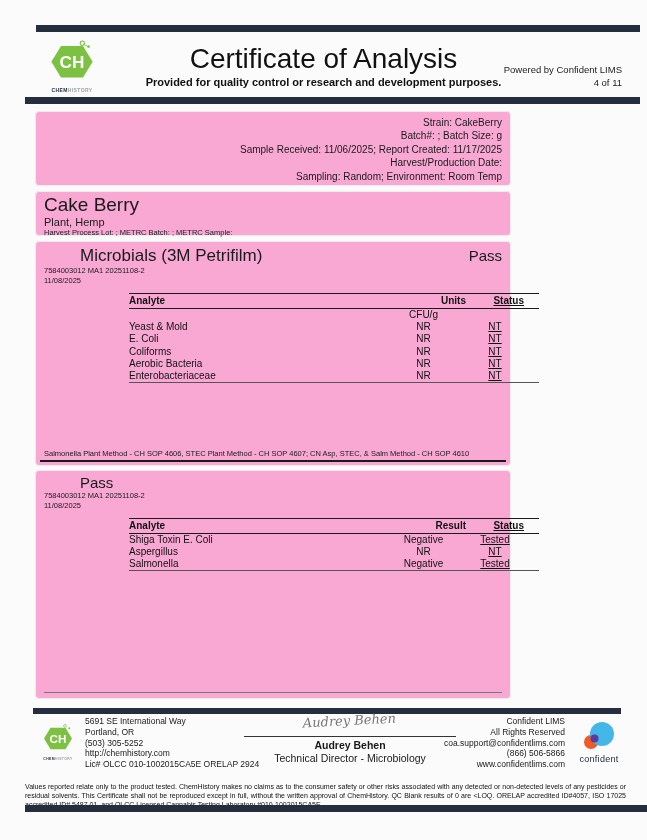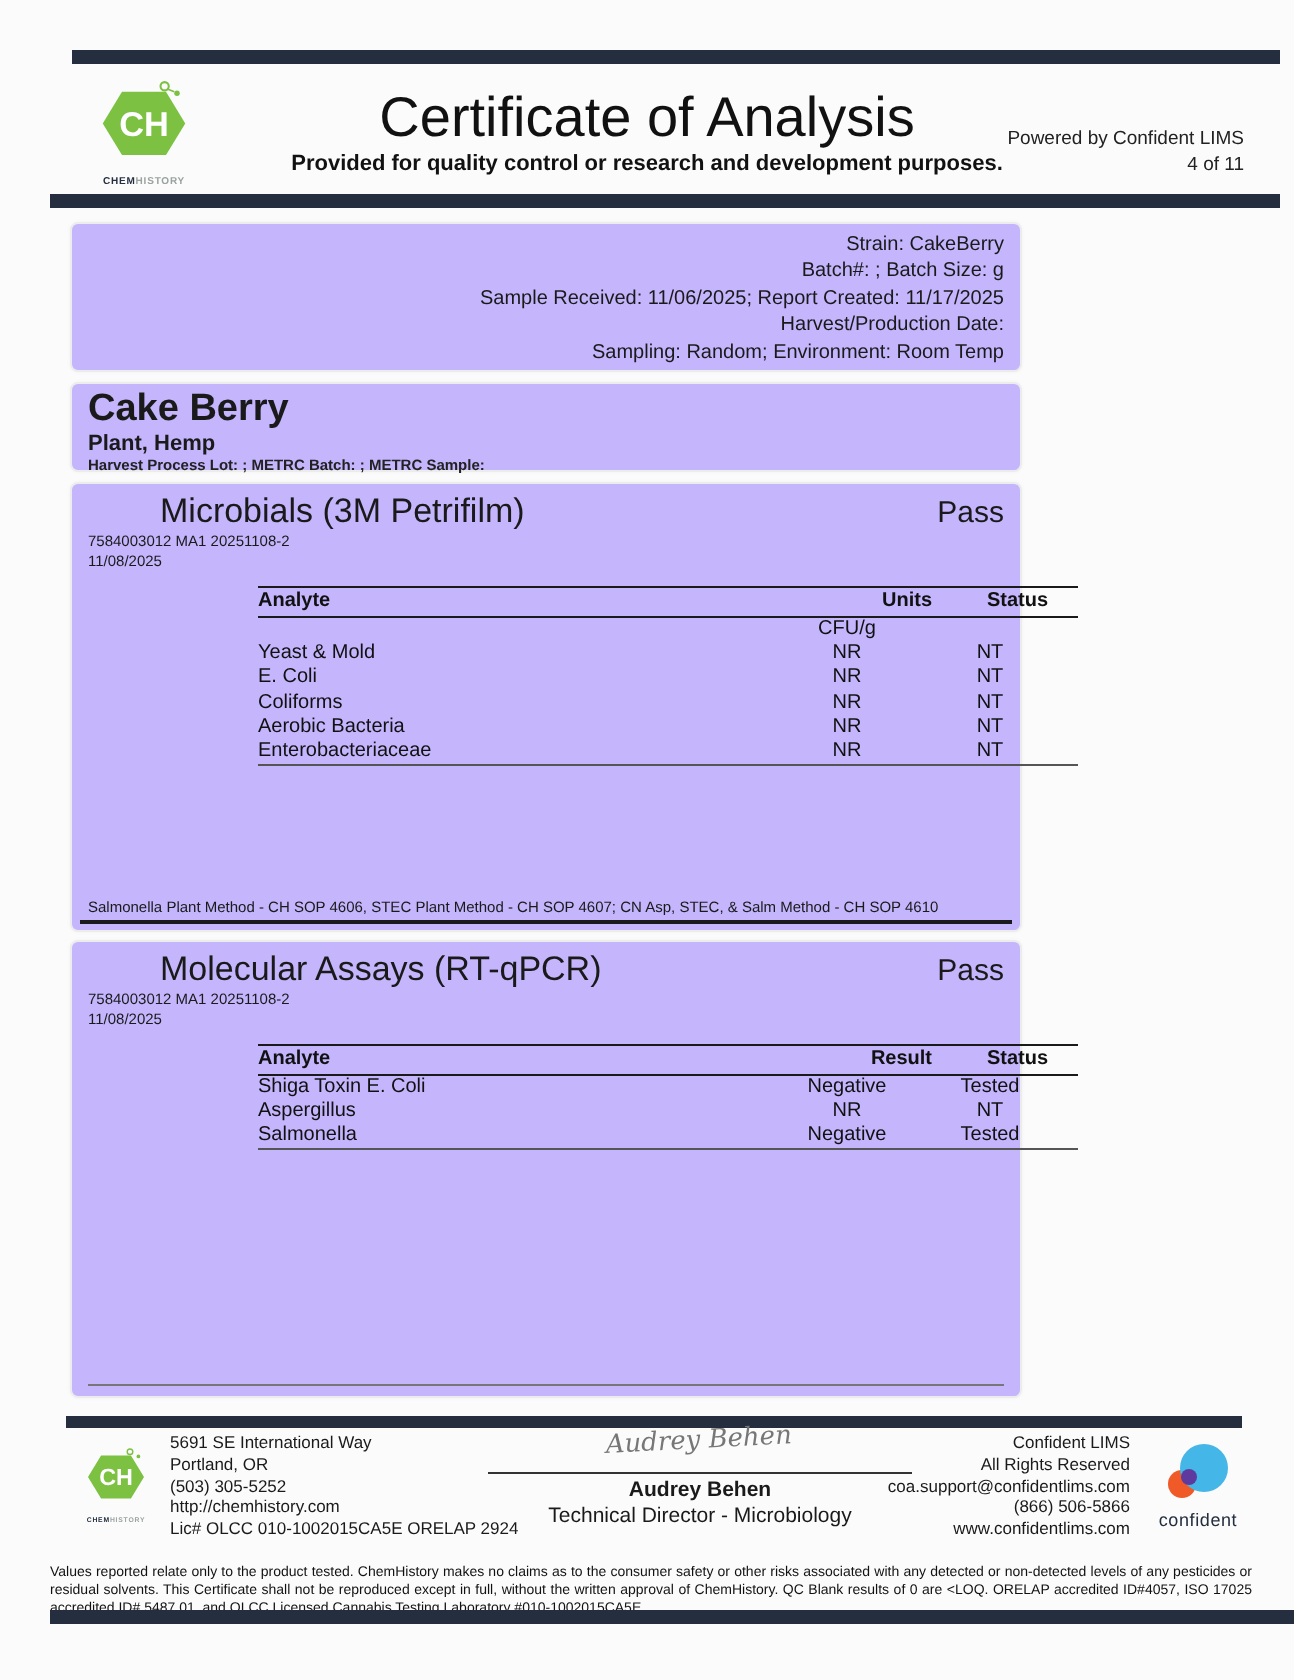--- a/index.html
+++ b/index.html
@@ -16,41 +16,41 @@
   .logo-main{left:44px;top:40px;width:56px;text-align:center;}
   .logo-brand{font-size:5px;letter-spacing:.4px;font-weight:bold;margin-top:1px;white-space:nowrap;}
   .logo-brand .b1{color:#242e3f;}
   .logo-brand .b2{color:#9aa3a0;}
   .title-block{left:0;top:43px;width:647px;text-align:center;}
   .doc-title{font-size:28px;line-height:31px;color:#111;}
   .doc-subtitle{font-size:11px;font-weight:bold;margin-top:2px;color:#111;}
   .powered{right:25px;top:63px;text-align:right;font-size:9.5px;line-height:13px;color:#222;}
   .midbar{left:25px;top:97px;width:615px;height:7px;}
   
-  .card{position:absolute;left:35px;width:476px;background:#c4b5fd;border:1px solid #ececec;border-radius:4px;box-sizing:border-box;box-shadow:0 0 2px rgba(0,0,0,.04);}
+  .card{position:absolute;left:35px;width:476px;background:#f9a8d4;border:1px solid #ececec;border-radius:4px;box-sizing:border-box;box-shadow:0 0 2px rgba(0,0,0,.04);}
   .card-info{top:111px;height:75px;padding:4px 8px;text-align:right;font-size:10px;line-height:13.4px;}
-  .card-sample{top:191px;height:45px;padding:2px 8px;font-weight:bold;}
+  .card-sample{top:191px;height:45px;padding:2px 8px;}
   .sample-name{font-size:19px;line-height:22px;}
   .sample-type{font-size:11px;line-height:12px;}
   .sample-meta{font-size:7.5px;line-height:9px;color:#222;}
   .card-sec{padding:3px 8px;}
   .card-micro{top:241px;height:225px;}
   .card-mol{top:470px;height:229px;}
   .sec-head{display:flex;justify-content:space-between;align-items:baseline;margin-left:36px;}
   .sec-title{font-size:17px;line-height:21px;}
   .sec-pass{font-size:15px;}
   .sec-id,.sec-date{font-size:7.5px;line-height:9.5px;}
   
   .tbl{width:410px;margin-left:85px;margin-top:8px;border-collapse:collapse;font-size:10px;color:#111;}
   .tbl th{font-weight:bold;text-align:left;border-top:1.6px solid #1a1a1a;border-bottom:1.6px solid #1a1a1a;padding:1px 0 1.5px;}
   .tbl th.num{text-align:right;}
   .tbl td{padding:.6px 0;}
   .tbl td.num{text-align:center;}
   .tbl .c2{width:85px;}
-  .tbl .c3{width:58px;padding-right:15px;}
+  .tbl .c3{width:58px;padding-right:15px;text-decoration:underline;}
   .tbl tbody.data tr:last-child td{border-bottom:1px solid #555;}
   .footnote{position:absolute;left:4px;right:4px;bottom:3px;font-size:7.5px;line-height:9px;border-bottom:2px solid #1a1a1a;padding:0 4px 2px;}
   .endline{position:absolute;left:8px;right:8px;bottom:5px;border-bottom:1.5px solid #777;}
   
   .footbar{left:33px;top:708px;width:588px;height:6px;}
   .f-logo{left:40px;top:724px;width:36px;text-align:center;}
   .f-logo .logo-brand{font-size:3.4px;}
   .f-address{left:85px;top:716px;font-size:8.5px;line-height:10.8px;}
   .f-sign{left:244px;top:711px;width:212px;text-align:center;}
   .sig-script{font-family:"DejaVu Serif",serif;font-style:italic;font-size:13px;color:#777;transform:rotate(-3deg);display:inline-block;height:22px;}
@@ -156,21 +156,20 @@
         <td class="c3 num">NT</td>
       </tr>
       </tbody>
   </table>
 
   <div class="footnote">Salmonella Plant Method - CH SOP 4606, STEC Plant Method - CH SOP 4607; CN Asp, STEC, &amp; Salm Method - CH SOP 4610</div>
 </div>
 
 <div class="card card-sec card-mol">
   <div class="sec-head">
-    <span class="sec-title">Molecular Assays (RT-qPCR)</span>
     <span class="sec-pass">Pass</span>
   </div>
   <div class="sec-id">7584003012 MA1 20251108-2</div>
   <div class="sec-date">11/08/2025</div>
 
   <table class="tbl">
     <thead>
       <tr>
         <th>Analyte</th>
         <th class="c2 num">Result</th>

